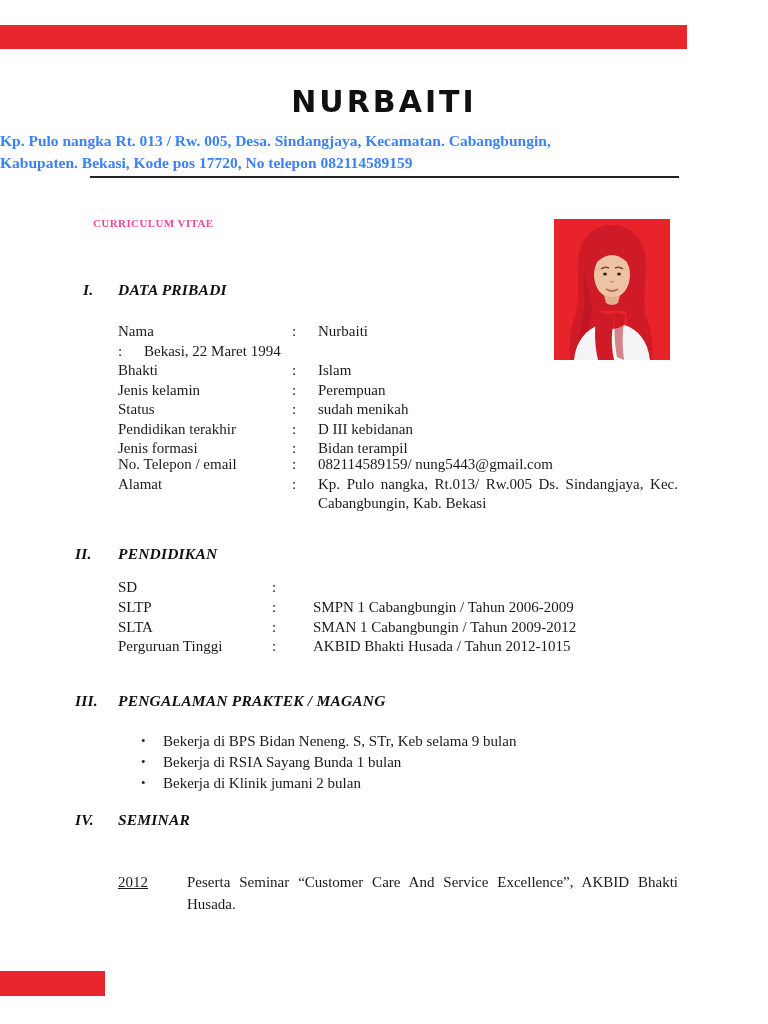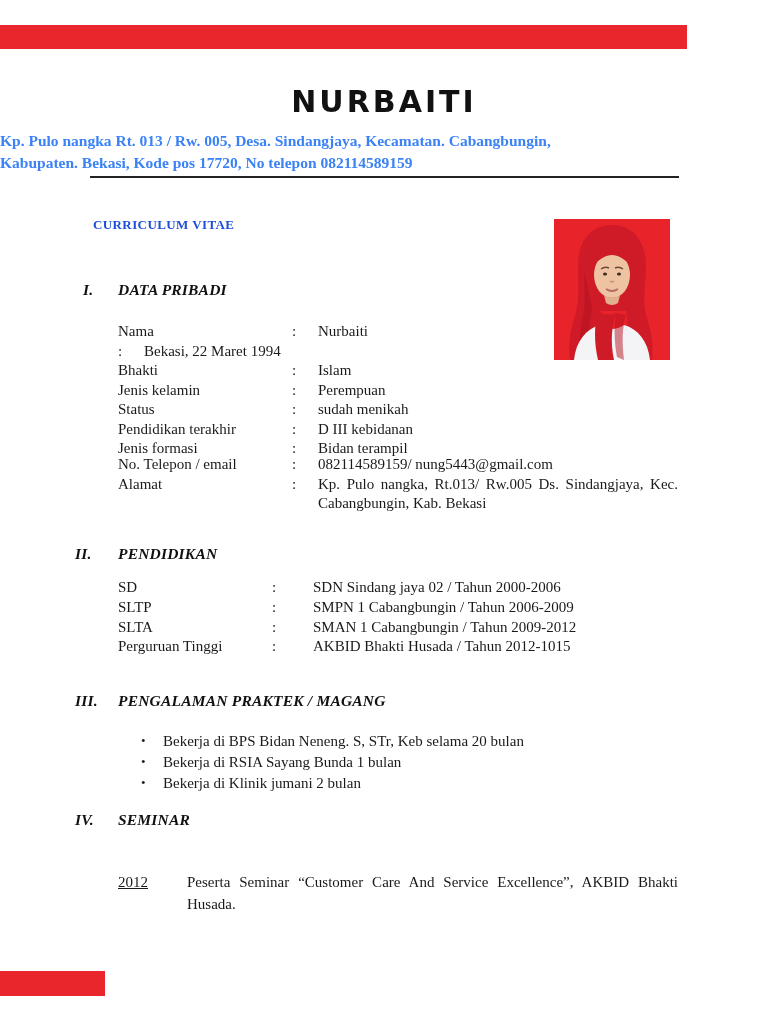--- a/index.html
+++ b/index.html
@@ -29,21 +29,21 @@
     position:absolute; left:0; top:130px; width:768px;
     text-align:left; font-weight:bold; font-size:15.5px;
     line-height:22px; color:#3b82f6;
   }
   .rule {
     position:absolute; left:90px; top:176px; width:589px;
     border:none; border-top:2px solid #222; height:0;
   }
   .cv-heading {
     position:absolute; left:93px; top:217px;
-    font-weight:bold; font-size:13px; letter-spacing:0.4px; color:#1d4ed8;text-align:center;
+    font-weight:bold; font-size:11px; letter-spacing:0.4px; color:#ec4899;text-align:center;
   }
   .photo {
     position:absolute; left:554px; top:219px; width:116px; height:141px;
     overflow:hidden;
   }
   .photo svg { display:block; }
   .section-heading {
     position:absolute; font-weight:bold; font-size:15.5px; color:#111;
     letter-spacing:0.2px;
     font-style:italic;
@@ -175,21 +175,20 @@
   </div>
 
   <div class="section-heading" id="h-education">
     <span class="numeral">II.</span><span>PENDIDIKAN</span>
   </div>
 
   <div class="kv-block" id="education-rows">
     <div class="kv-row">
       <span class="kv-label">SD</span>
       <span class="kv-colon">:</span>
-      <span class="kv-value">SDN Sindang jaya 02 / Tahun 2000-2006</span>
     </div>
     <div class="kv-row">
       <span class="kv-label">SLTP</span>
       <span class="kv-colon">:</span>
       <span class="kv-value">SMPN 1 Cabangbungin / Tahun 2006-2009</span>
     </div>
     <div class="kv-row">
       <span class="kv-label">SLTA</span>
       <span class="kv-colon">:</span>
       <span class="kv-value">SMAN 1 Cabangbungin / Tahun 2009-2012</span>
@@ -201,21 +200,21 @@
     </div>
   </div>
 
   <div class="section-heading" id="h-experience">
     <span class="numeral">III.</span><span>PENGALAMAN PRAKTEK / MAGANG</span>
   </div>
 
   <ul class="bullet-list">
     <li>
       <span class="bullet">•</span>
-      <span>Bekerja di BPS Bidan Neneng. S, STr, Keb selama 20 bulan</span>
+      <span>Bekerja di BPS Bidan Neneng. S, STr, Keb selama 9 bulan</span>
     </li>
     <li>
       <span class="bullet">•</span>
       <span>Bekerja di RSIA Sayang Bunda 1 bulan</span>
     </li>
     <li>
       <span class="bullet">•</span>
       <span>Bekerja di Klinik jumani 2 bulan</span>
     </li>
   </ul>

